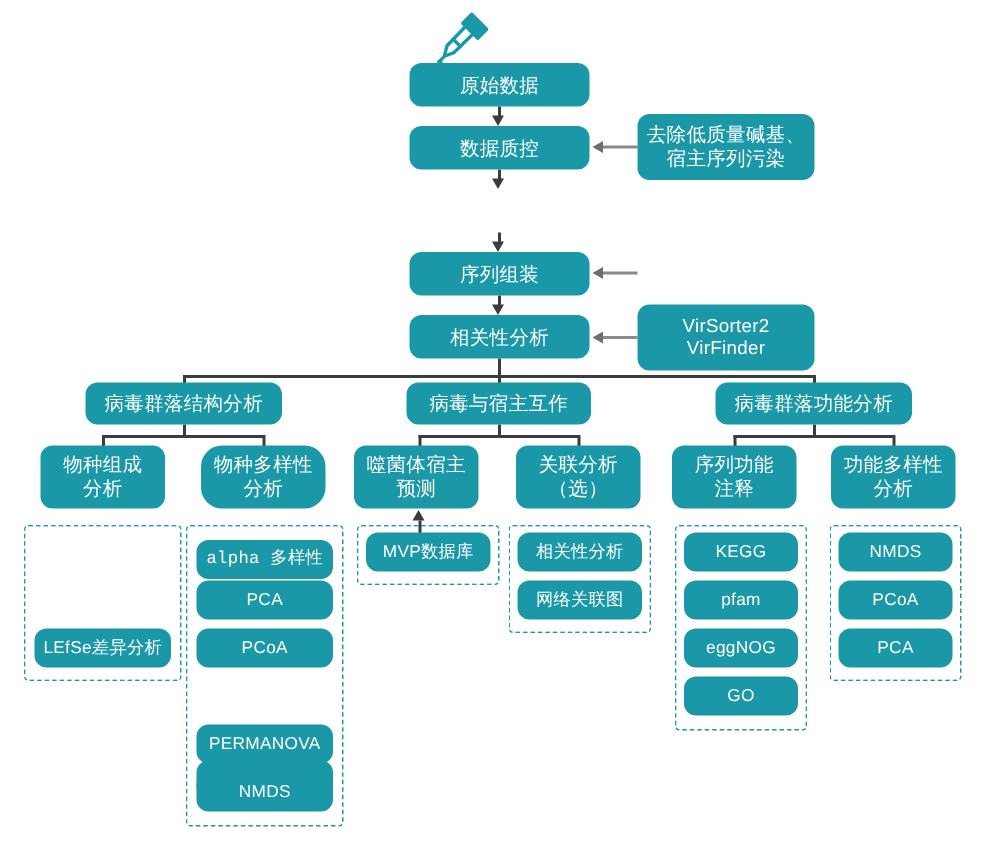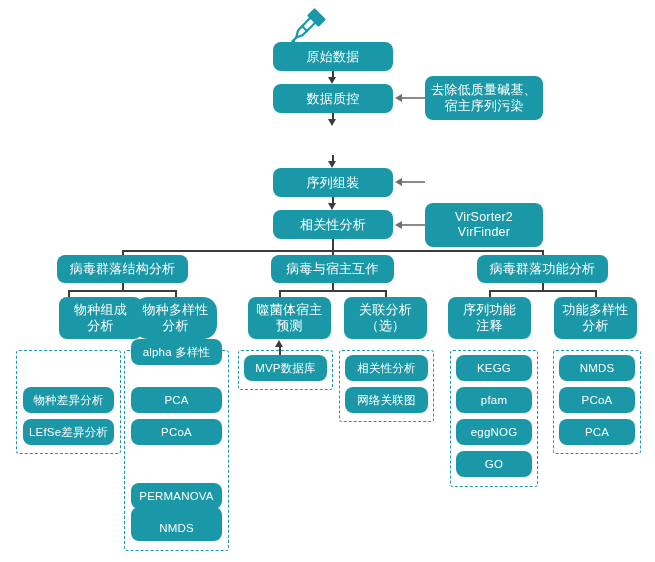--- a/index.html
+++ b/index.html
@@ -125,31 +125,31 @@
 
   <div class="node cn" style="left:57px;top:255px;width:131px;height:28px;">病毒群落结构分析</div>
   <div class="node cn" style="left:271px;top:255px;width:123px;height:28px;">病毒与宿主互作</div>
   <div class="node cn" style="left:477px;top:255px;width:131px;height:28px;">病毒群落功能分析</div>
 
   <div class="line vline" style="left:122px;top:283px;height:8px;"></div>
   <div class="line hline" style="left:68px;top:290px;width:108px;"></div>
   <div class="line vline" style="left:68px;top:290px;height:8px;"></div>
   <div class="line vline" style="left:175px;top:290px;height:8px;"></div>
 
-  <div class="node cn" style="left:27px;top:297px;width:83px;height:42px;margin-left:32px;">物种组成
+  <div class="node cn" style="left:27px;top:297px;width:83px;height:42px;">物种组成
 分析</div>
   <div class="node cn" style="left:134px;top:297px;width:83px;height:42px;border-radius:14px;">物种多样性
 分析</div>
 
   <div class="line vline" style="left:332px;top:283px;height:8px;"></div>
   <div class="line hline" style="left:279px;top:290px;width:107px;"></div>
   <div class="line vline" style="left:279px;top:290px;height:8px;"></div>
   <div class="line vline" style="left:385px;top:290px;height:8px;"></div>
 
-  <div class="node cn" style="left:248px;top:297px;width:83px;height:42px;">噬菌体宿主
+  <div class="node cn" style="left:236px;top:297px;width:83px;height:42px;">噬菌体宿主
 预测</div>
   <div class="node cn" style="left:344px;top:297px;width:83px;height:42px;">关联分析
 （选）</div>
 
   <div class="line vline" style="left:279px;top:347px;height:9px;"></div>
   <div class="arrow-up" style="left:275.3px;top:340px;"></div>
 
   <div class="line vline" style="left:542px;top:283px;height:8px;"></div>
   <div class="line hline" style="left:489px;top:290px;width:107px;"></div>
   <div class="line vline" style="left:489px;top:290px;height:8px;"></div>
@@ -160,24 +160,23 @@
   <div class="node cn" style="left:554px;top:297px;width:83px;height:42px;">功能多样性
 分析</div>
 
   <div class="dashgroup" style="left:16px;top:350px;width:105px;height:104px;"></div>
   <div class="dashgroup" style="left:124px;top:350px;width:105px;height:201px;"></div>
   <div class="dashgroup" style="left:238px;top:350px;width:95px;height:40px;"></div>
   <div class="dashgroup" style="left:339px;top:350px;width:95px;height:72px;"></div>
   <div class="dashgroup" style="left:450px;top:350px;width:88px;height:137px;"></div>
   <div class="dashgroup" style="left:553px;top:350px;width:88px;height:104px;"></div>
 
-  <div class="node small" style="left:23px;top:387px;width:91px;height:26px;">物种差异分析</div>
   <div class="node small" style="left:23px;top:419px;width:91px;height:26px;">LEfSe差异分析</div>
 
-  <div class="node small" style="left:131px;top:339px;width:91px;height:26px;">alpha 多样性</div>
+  <div class="node small" style="left:131px;top:360px;width:91px;height:26px;font-family:Liberation Mono, monospace;">alpha 多样性</div>
   <div class="node small" style="left:131px;top:387px;width:91px;height:26px;">PCA</div>
   <div class="node small" style="left:131px;top:419px;width:91px;height:26px;">PCoA</div>
   <div class="node small" style="left:131px;top:467px;width:91px;height:26px;margin-top:40px;">ANSIOM</div>
   <div class="node small" style="left:131px;top:483px;width:91px;height:26px;">PERMANOVA</div>
   <div class="node small" style="left:131px;top:515px;width:91px;height:26px;">NMDS</div>
 
   <div class="node small" style="left:244px;top:355px;width:83px;height:26px;">MVP数据库</div>
   <div class="node small" style="left:345px;top:355px;width:83px;height:26px;">相关性分析</div>
   <div class="node small" style="left:345px;top:387px;width:83px;height:26px;">网络关联图</div>
 

